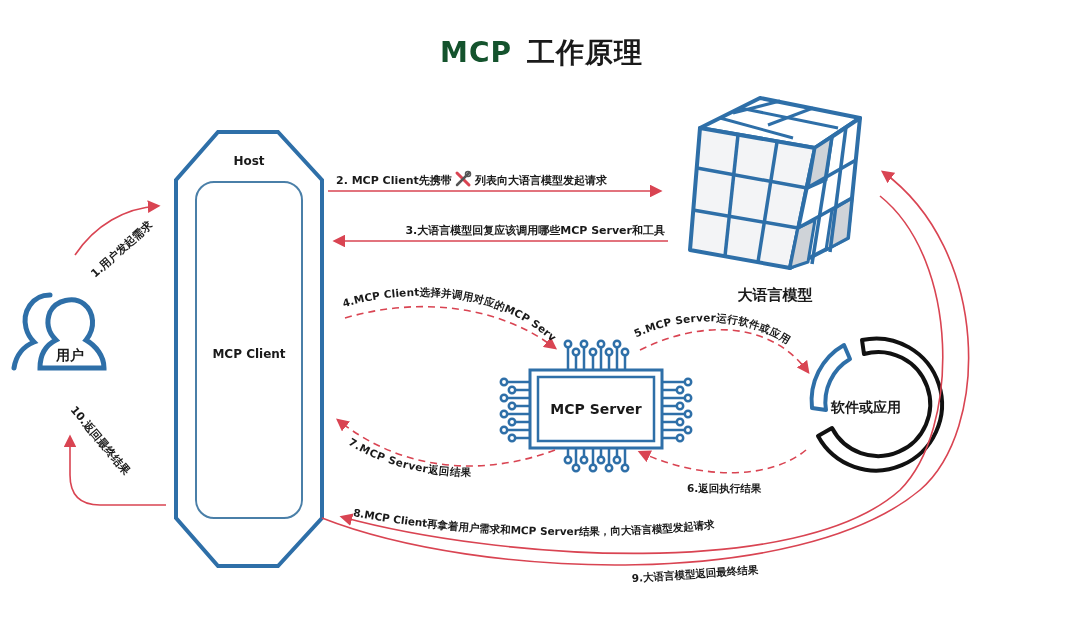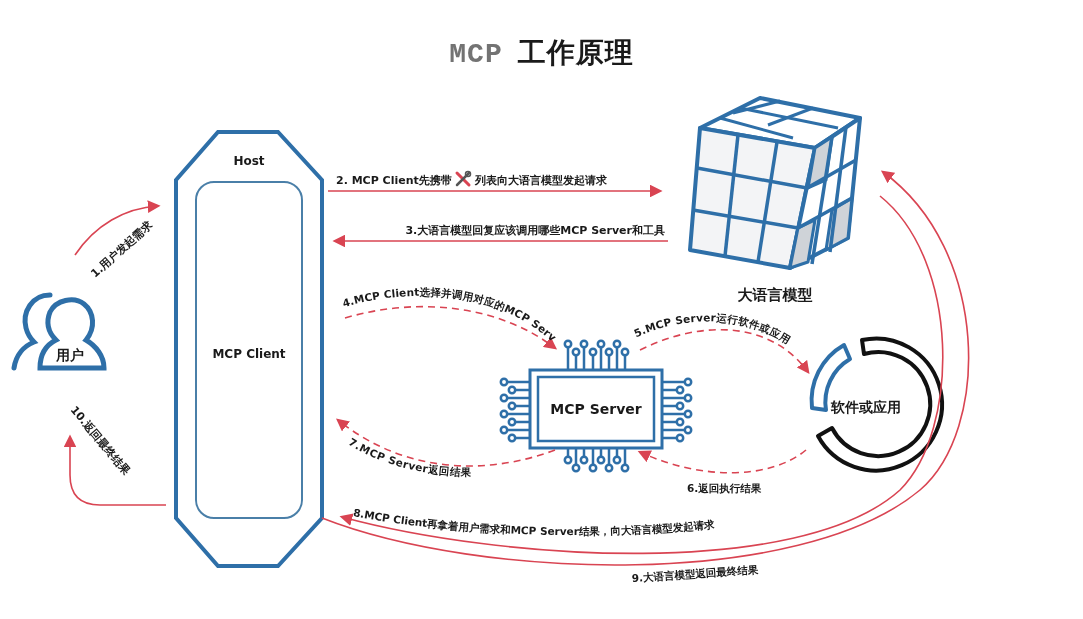--- a/index.html
+++ b/index.html
@@ -1,21 +1,21 @@
 <!DOCTYPE html>
 <html><head>
 <meta charset="utf-8">
 <style>
   html, body { margin:0; padding:0; background:#ffffff; }
   body { width:1083px; height:619px; position:relative; overflow:hidden;
          font-family:"DejaVu Sans", "Liberation Sans", sans-serif; }
   #stage { position:absolute; left:0; top:0; width:1083px; height:619px; }
   .title { position:absolute; left:0; width:1083px; top:34px; text-align:center;
            font-family:"DejaVu Sans", sans-serif; font-weight:bold; font-size:28px; letter-spacing:1px; }
-  .title .accent { color:#737373;font-family:Liberation Mono, monospace; }
+  .title .accent { color:#14532d; }
   .title .rest { color:#1a1a1a;margin-left:15px; }
   svg text { font-family:"DejaVu Sans", "Liberation Sans", sans-serif; font-weight:bold; fill:#1a1a1a; }
 </style>
 </head>
 <body>
 
 <div class="title">
   <span class="accent">MCP</span><span class="rest">工作原理</span>
 </div>
 

